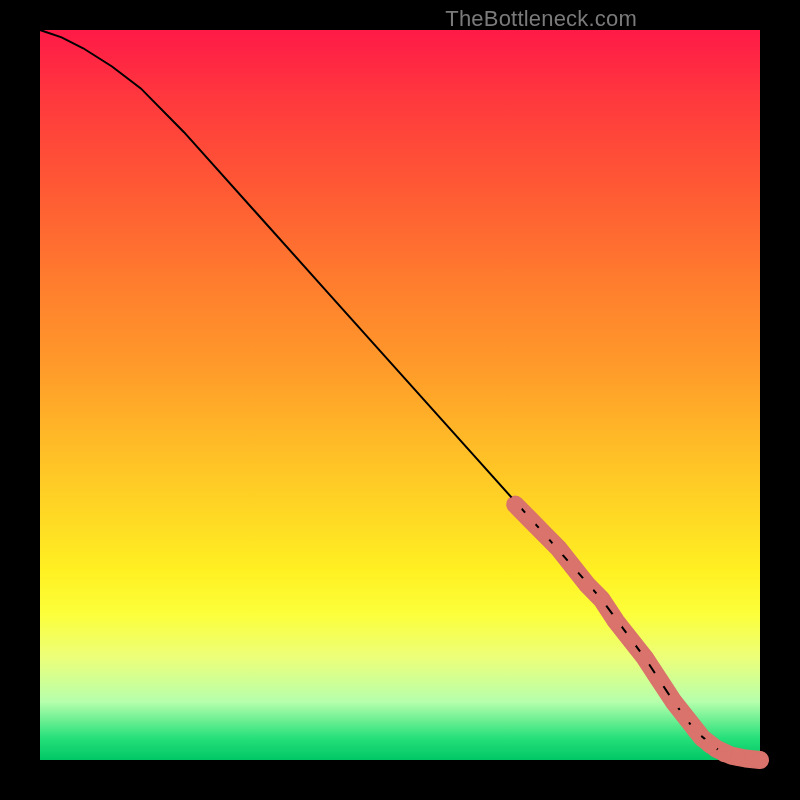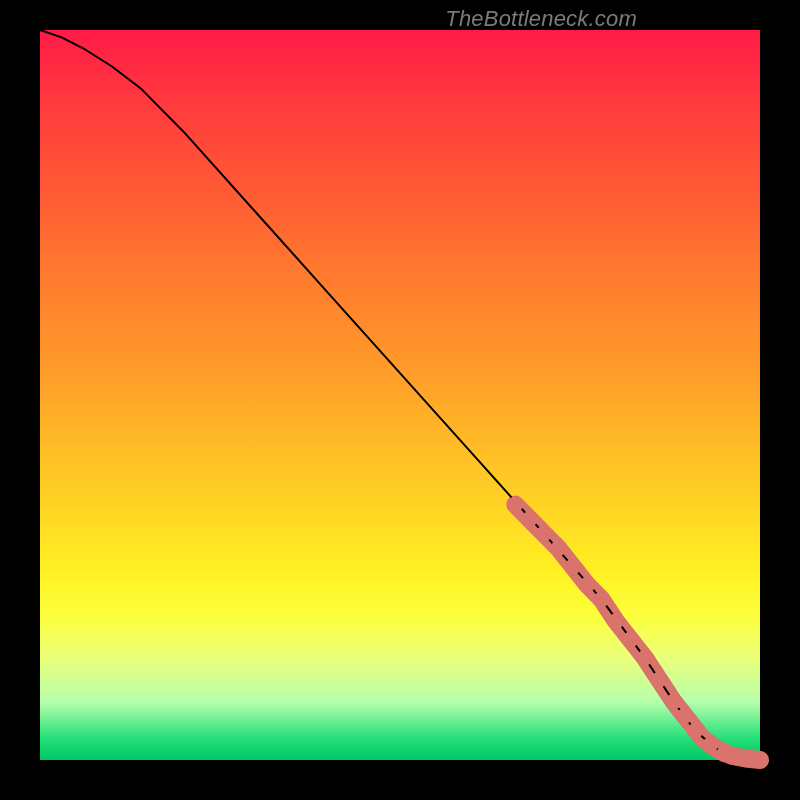--- a/index.html
+++ b/index.html
@@ -9,21 +9,20 @@
     height: 800px;
     background: #000;
     overflow: hidden;
     font-family: Arial, Helvetica, sans-serif;
   }
   .frame {
     position: relative;
     width: 681px;
     height: 800px;
     background: #000;
-    font-style: italic;
   }
   .plot-area {
     position: absolute;
     left: 40px;
     top: 30px;
     width: 720px;
     height: 730px;
     
     background: linear-gradient(
       to bottom,

